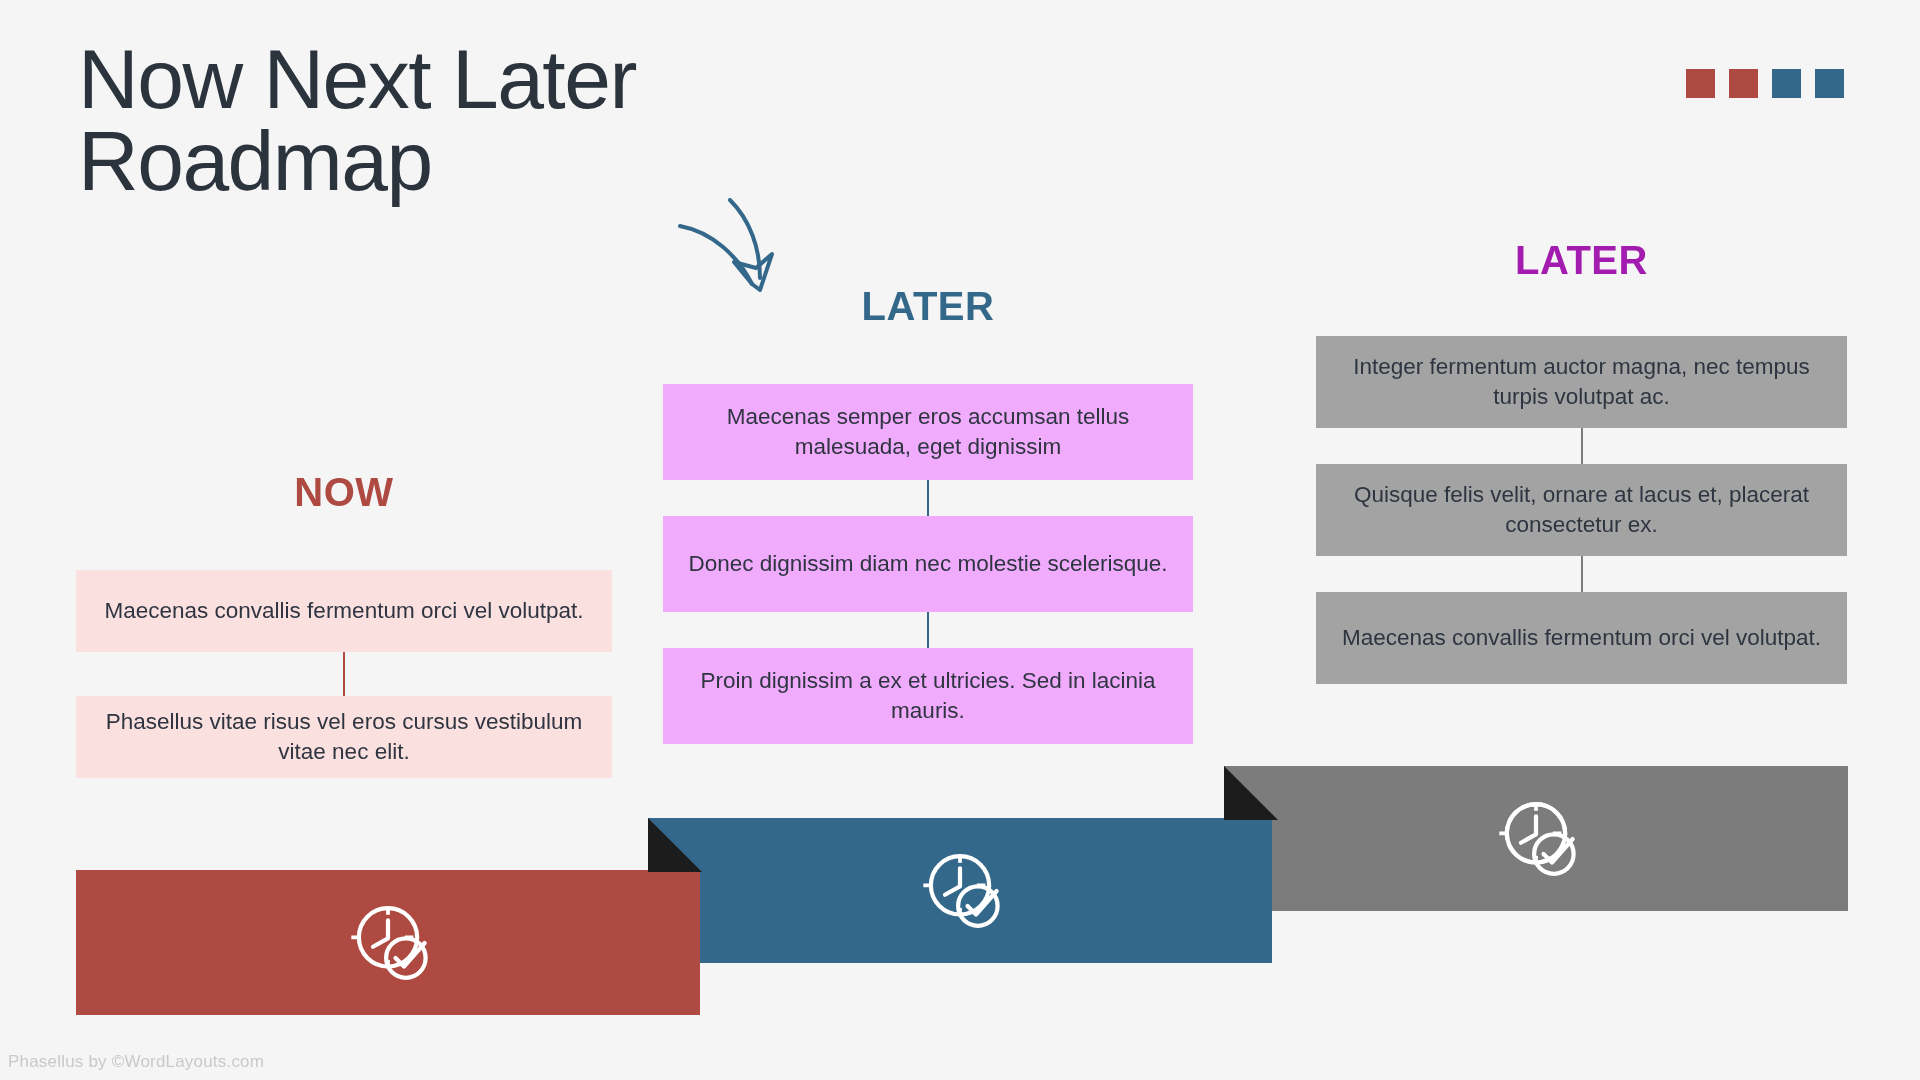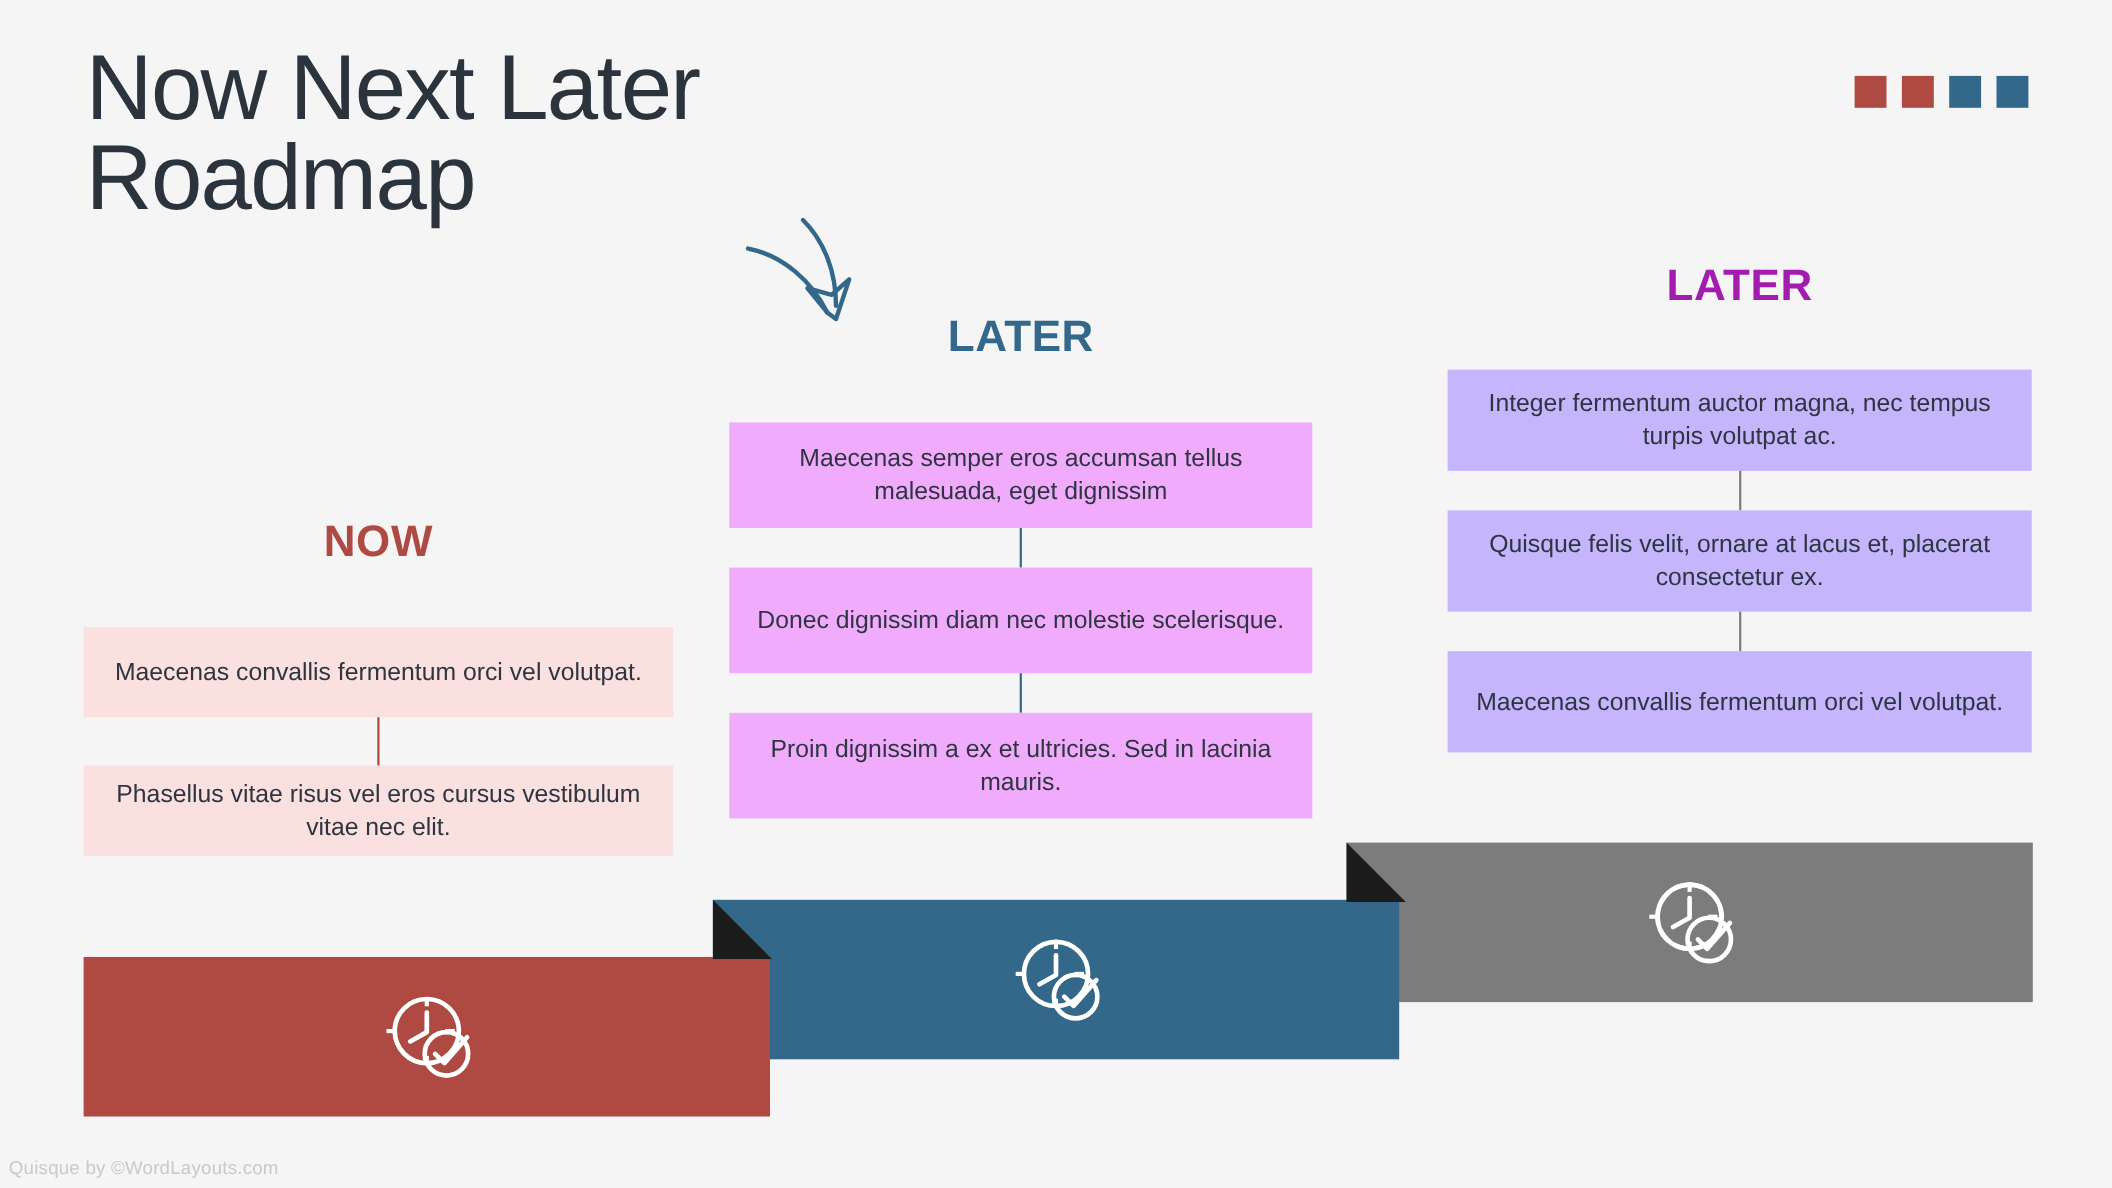--- a/index.html
+++ b/index.html
@@ -52,21 +52,21 @@
   #col-next{left:663px;top:286px;width:530px;}
   #col-next .col-head{color:#33688B;}
   #col-next .cards{margin-top:58px;}
   #col-next .card{background:#f0abfc;height:96px;}
   #col-next .connector{height:36px;background:#33688B;}
 
   
   #col-later{left:1316px;top:240px;width:531px;}
   #col-later .col-head{color:#a21caf;}
   #col-later .cards{margin-top:56px;}
-  #col-later .card{background:#c4b5fd;height:92px;}
+  #col-later .card{background:#a3a3a3;height:92px;}
   #col-later .connector{height:36px;background:#7C7C7C;}
 
   
   .ribbon{position:absolute;display:flex;align-items:center;justify-content:center;}
   #ribbon-now{left:76px;top:870px;width:624px;height:145px;background:#AE4A42;}
   #ribbon-next{left:648px;top:818px;width:624px;height:145px;background:#33688B;}
   #ribbon-later{left:1224px;top:766px;width:624px;height:145px;background:#7C7C7C;}
 
   .fold-tri{position:absolute;width:54px;height:54px;}
 
@@ -180,15 +180,15 @@
     </span>
   </div>
 
   <svg class="fold-tri" style="left:648px;top:818px;">
     <polygon points="0,0 54,54 0,54" fill="#1C1C1C"></polygon>
   </svg>
   <svg class="fold-tri" style="left:1224px;top:766px;">
     <polygon points="0,0 54,54 0,54" fill="#1C1C1C"></polygon>
   </svg>
 
-  <div id="footer-credit">Quisque by ©WordLayouts.com</div>
+  <div id="footer-credit">Phasellus by ©WordLayouts.com</div>
 
 </div>
 
 </body></html>

